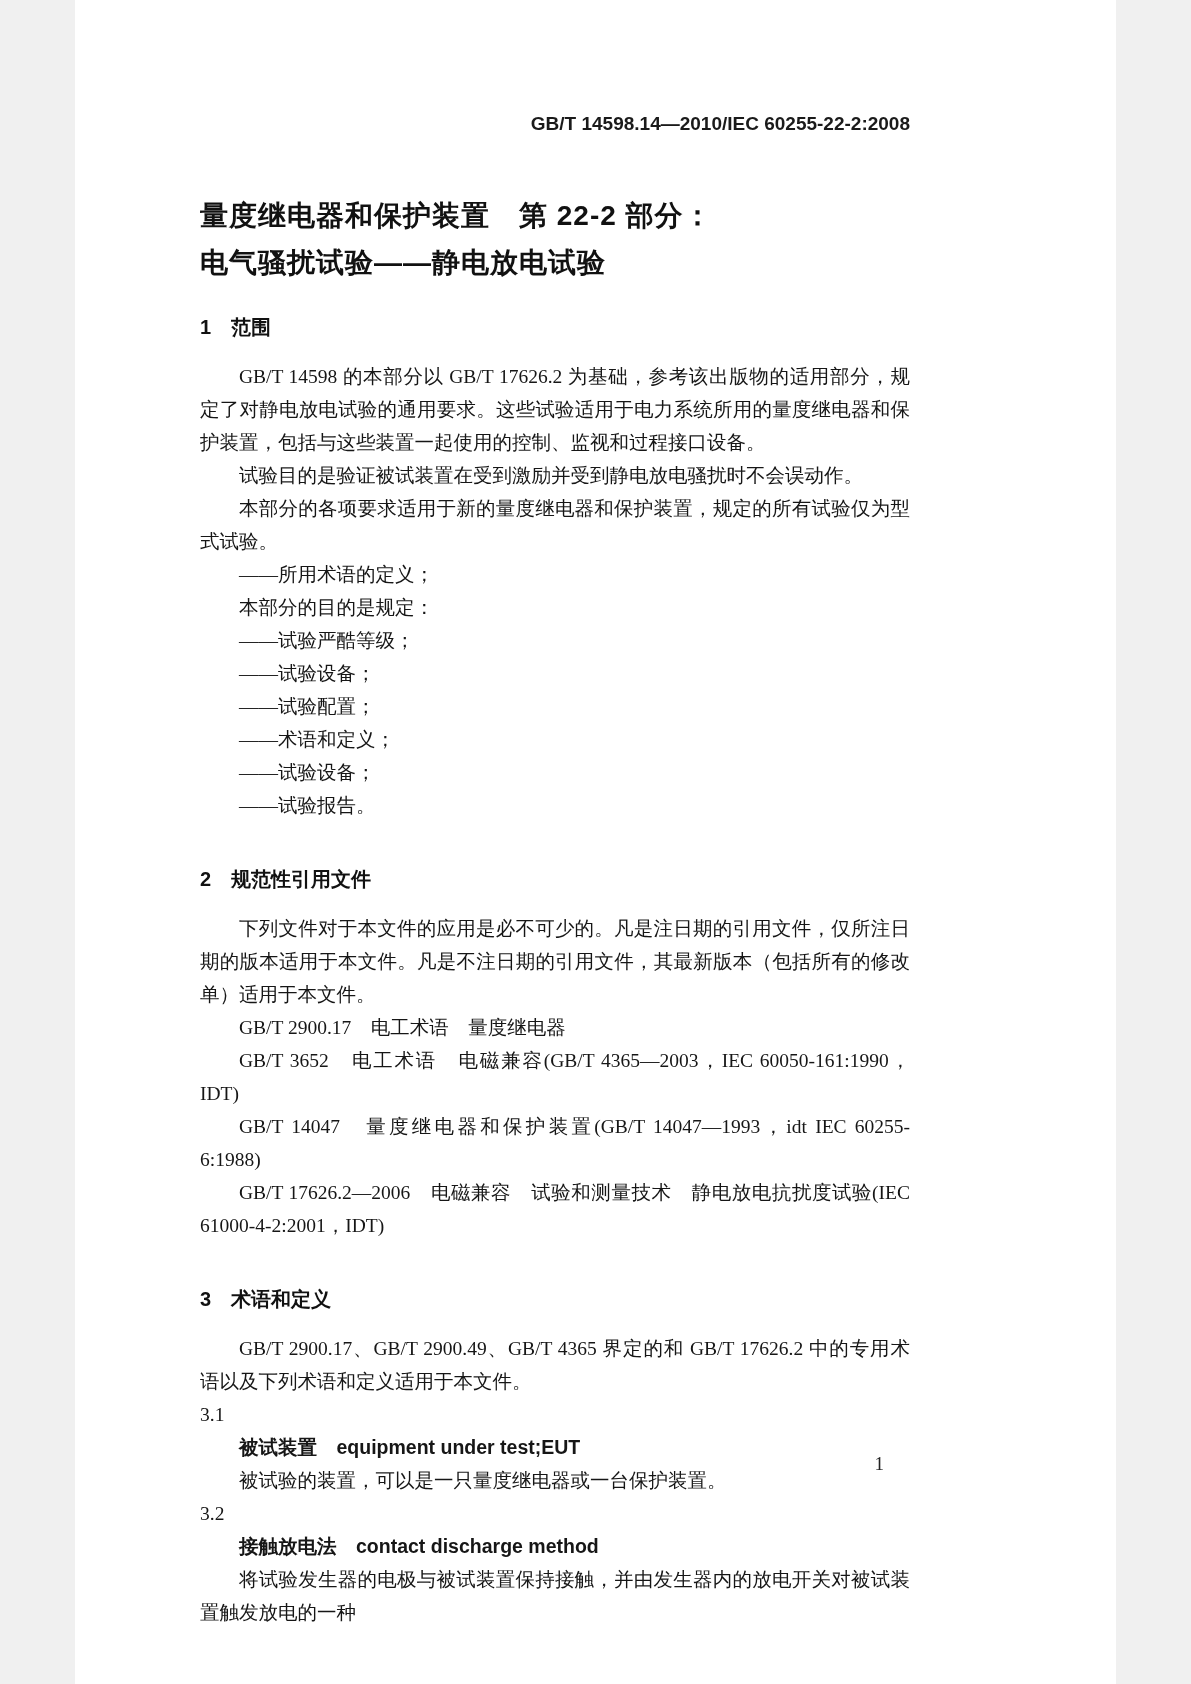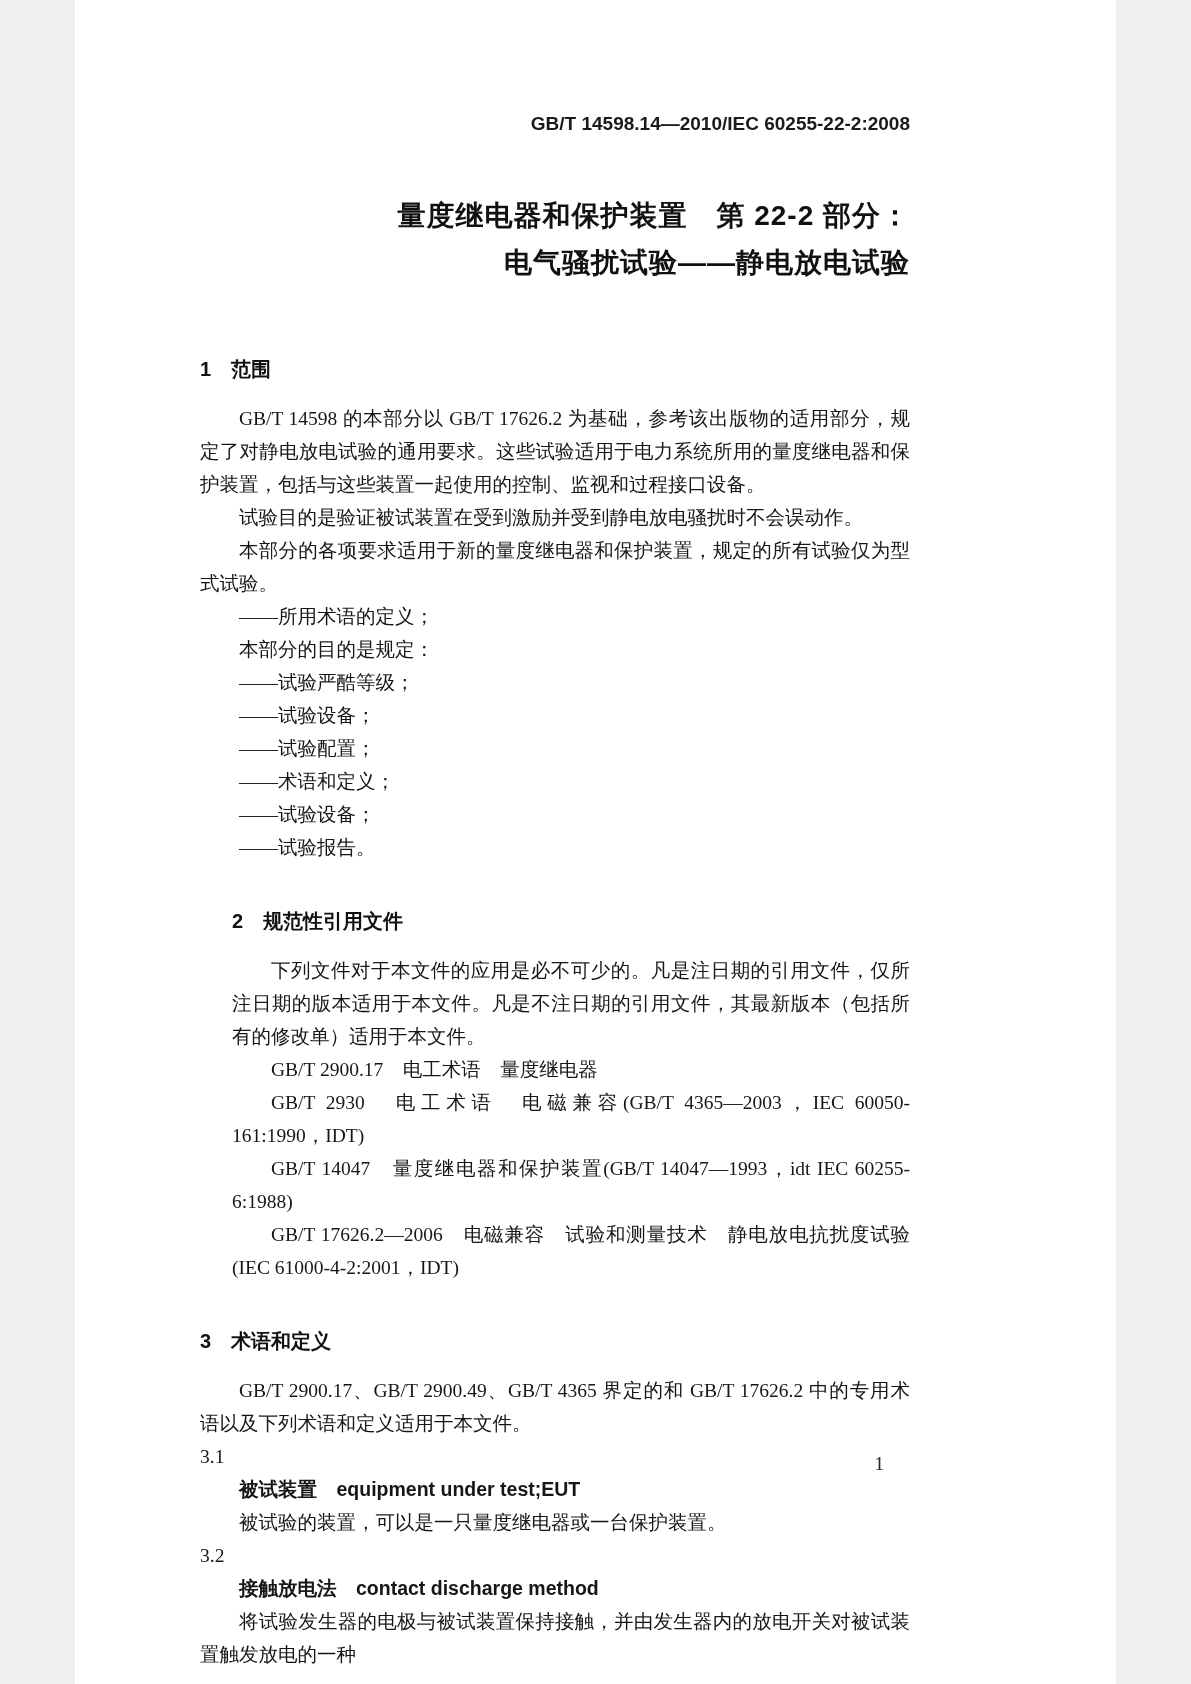--- a/index.html
+++ b/index.html
@@ -23,31 +23,31 @@
   .doc-header {
     text-align: right;
     font-family: "Liberation Sans", "DejaVu Sans", sans-serif;
     font-weight: 700;
     font-size: 19px;
     line-height: 24px;
     color: #1a1a1a;
   }
   .doc-title {
     margin-top: 56px;
-    text-align: right;
+    text-align: left;
     font-family: "Liberation Sans", "DejaVu Sans", sans-serif;
     font-weight: 700;
     font-size: 28px;
     line-height: 47px;
     letter-spacing: 1px;
     color: #111;
   }
   section { margin: 0; padding: 0; }
-  .sec-scope { margin-top: 70px; }
-  .sec-refs  { margin-top: 44px; margin-left: 32px; }
+  .sec-scope { margin-top: 28px; }
+  .sec-refs  { margin-top: 44px; }
   .sec-terms { margin-top: 44px; }
   .sec-heading {
     font-family: "Liberation Sans", "DejaVu Sans", sans-serif;
     font-weight: 700;
     font-size: 20px;
     line-height: 26px;
     margin: 0;
     padding: 0;
     color: #111;
   }
@@ -100,21 +100,21 @@
     <p class="body indent">——试验配置；</p>
     <p class="body indent">——术语和定义；</p>
     <p class="body indent">——试验设备；</p>
     <p class="body indent">——试验报告。</p>
   </section>
 
   <section class="sec-refs">
     <h2 class="sec-heading">2　规范性引用文件</h2>
     <p class="body indent first">下列文件对于本文件的应用是必不可少的。凡是注日期的引用文件，仅所注日期的版本适用于本文件。凡是不注日期的引用文件，其最新版本（包括所有的修改单）适用于本文件。</p>
     <p class="body indent">GB/T 2900.17　电工术语　量度继电器</p>
-    <p class="body indent">GB/T 2930　电工术语　电磁兼容(GB/T 4365—2003，IEC 60050-161:1990，IDT)</p>
+    <p class="body indent">GB/T 3652　电工术语　电磁兼容(GB/T 4365—2003，IEC 60050-161:1990，IDT)</p>
     <p class="body indent">GB/T 14047　量度继电器和保护装置(GB/T 14047—1993，idt IEC 60255-6:1988)</p>
     <p class="body indent">GB/T 17626.2—2006　电磁兼容　试验和测量技术　静电放电抗扰度试验(IEC 61000-4-2:2001，IDT)</p>
   </section>
 
   <section class="sec-terms">
     <h2 class="sec-heading">3　术语和定义</h2>
     <p class="body indent first">GB/T 2900.17、GB/T 2900.49、GB/T 4365 界定的和 GB/T 17626.2 中的专用术语以及下列术语和定义适用于本文件。</p>
 
     <p class="body term-num">3.1</p>
     <p class="body indent term">被试装置　equipment under test;EUT</p>

